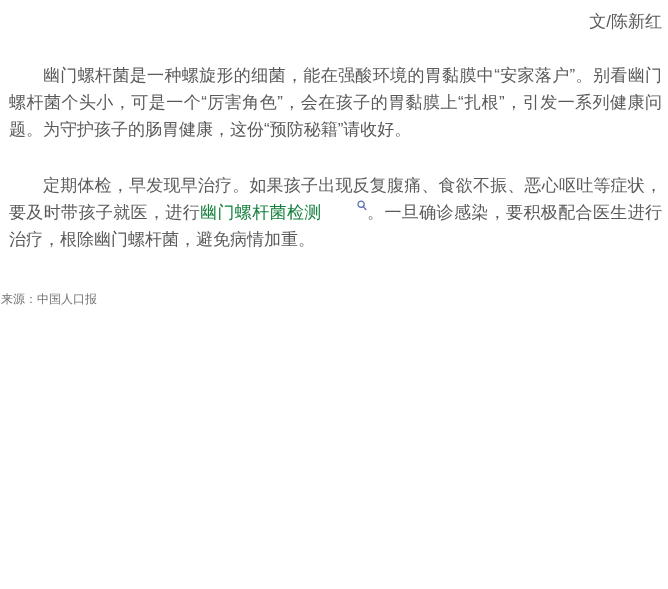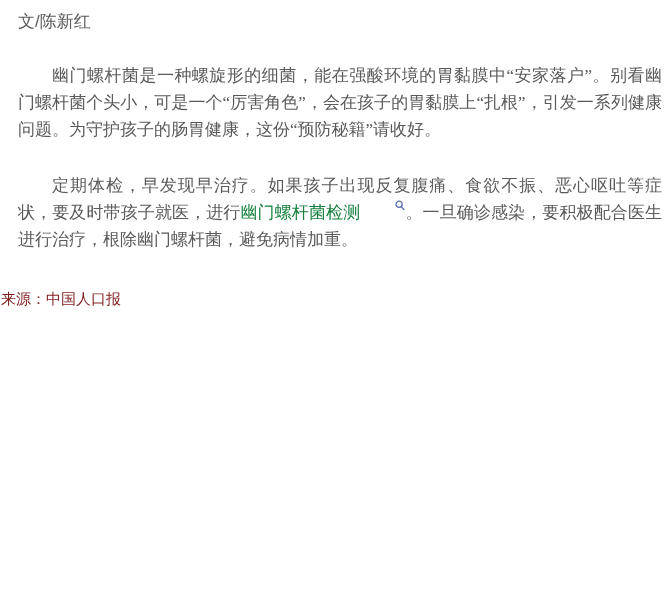--- a/index.html
+++ b/index.html
@@ -18,49 +18,48 @@
     width: 668px;
     padding: 12px 6px 0 5px;
     font-size: 17px;
     line-height: 27px;
     color: #5a5a5a;
     text-align: justify;
   }
   .byline {
     margin: 0 0 0 13px;
     line-height: 19px;
-    text-align: left;
+    text-align: right;
   }
   p.para {
-    margin: 27px 0 0 13px;
+    margin: 27px 0 0 4px;
     text-indent: 2em;
-    font-family: Liberation Serif, serif;
   }
   p.para.first {
     margin-top: 31px;
   }
   p.para.last {
     margin-top: 29px;
   }
   .entity-link {
     color: #15803d;
     text-decoration: none;
     cursor: pointer;
   }
   .search-sup {
     display: inline-block;
     vertical-align: 7px;
     line-height: 0;
     margin-left: 1px;
   }
   .source {
     margin: 36px 0 0 -4px;
-    font-size: 15px;
+    font-size: 12px;
     line-height: 20px;
-    color: #7f1d1d;
+    color: #737373;
     text-align: left;
   }
 </style>
 </head>
 <body>
 
 <div class="article">
 
   <div class="byline">文/陈新红</div>
 

